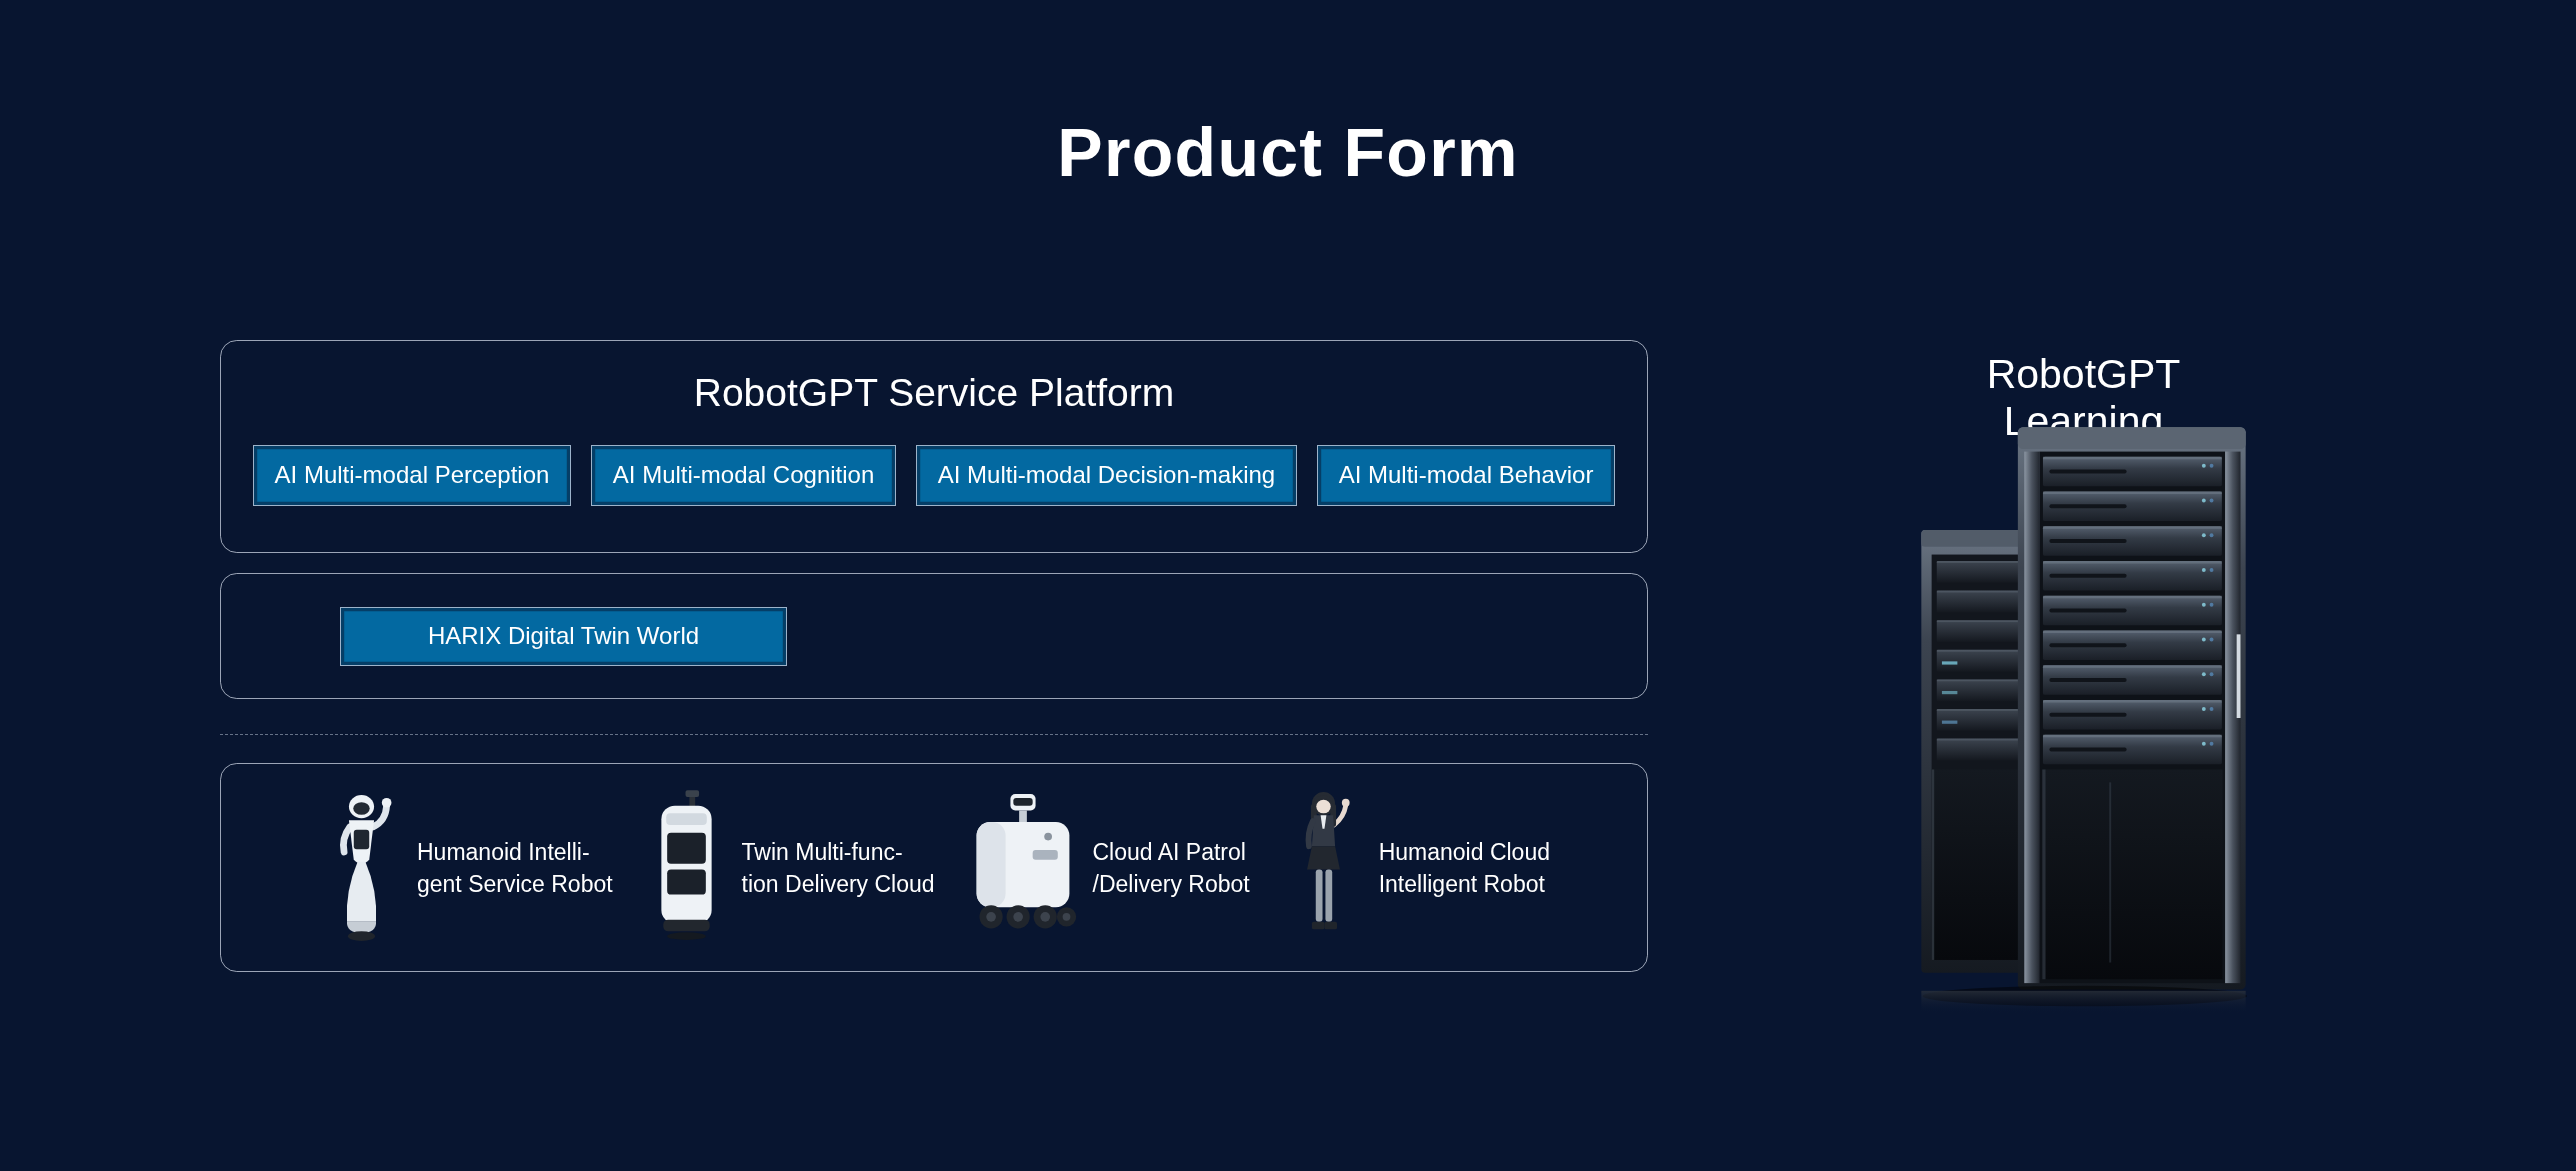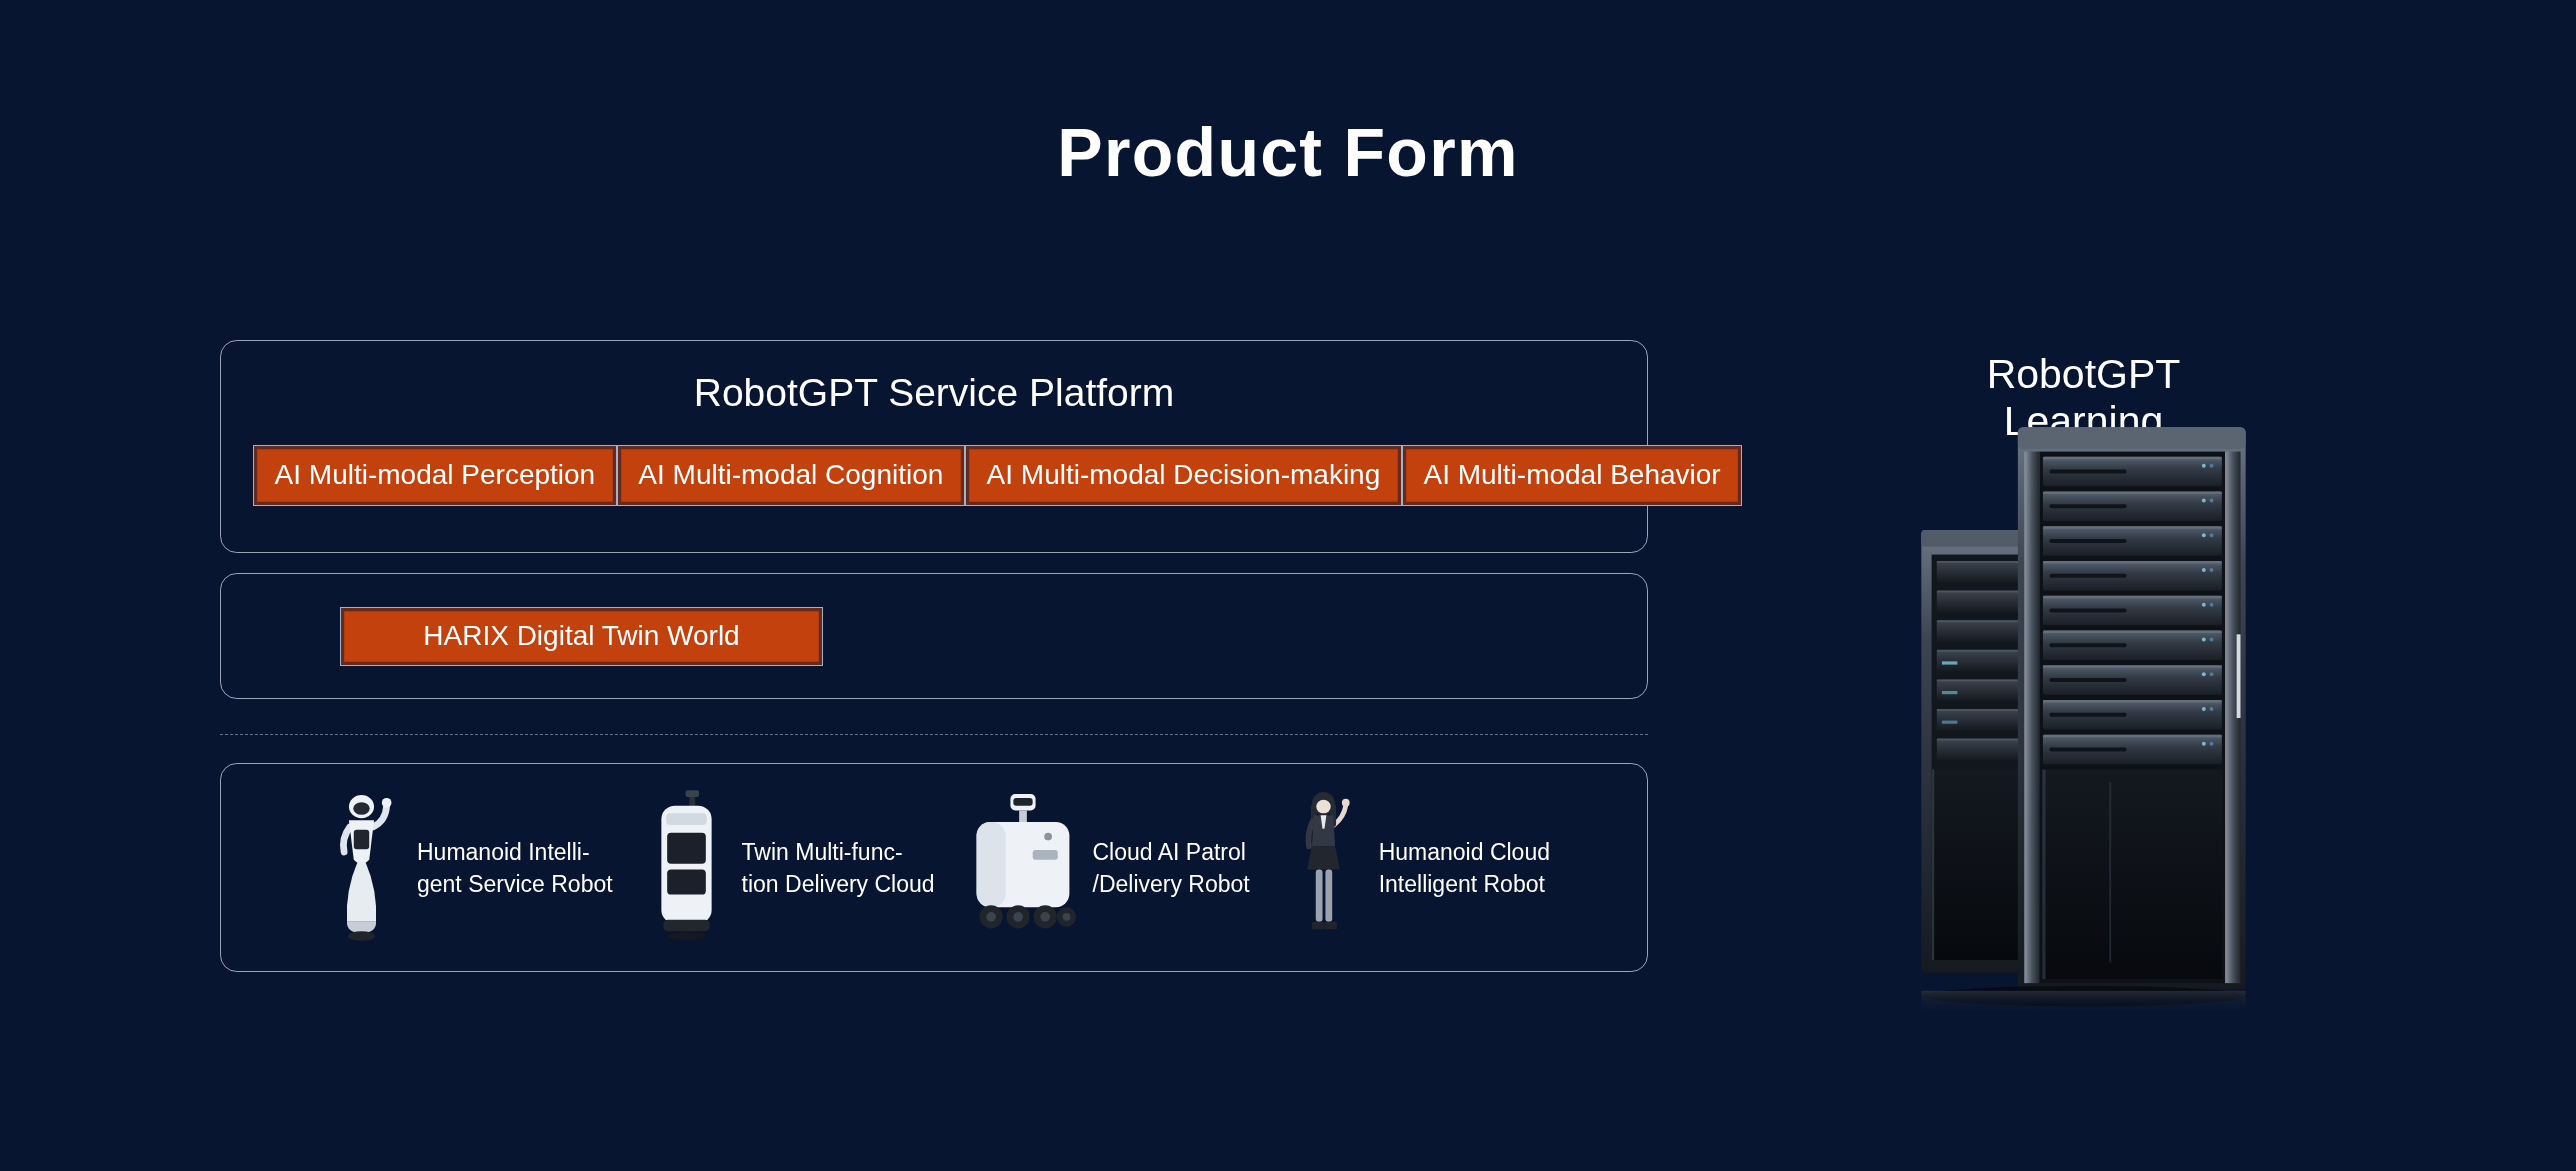--- a/index.html
+++ b/index.html
@@ -51,36 +51,36 @@
     justify-content: space-between;
     margin-top: 30px;
   }
   .blue-box {
     box-sizing: border-box;
     height: 61px;
     display: flex;
     align-items: center;
     justify-content: center;
     padding: 0 20.6px;
-    background: #c2410c;
+    background: #0369a1;
     border: 1.9px solid #9db3ca;
     box-shadow: inset 0 0 0 3.2px rgba(8, 20, 45, 0.5);
-    font-size: 28px;
+    font-size: 24px;
     color: #ffffff;
     white-space: nowrap;
   }
   .panel-middleware {
     margin-top: 20px;
     height: 126px;
     display: flex;
     align-items: center;
     justify-content: space-between;
     padding: 0 119px;
   }
-  .mw-box-1 { width: 483px; height: 59px; }
+  .mw-box-1 { width: 447px; height: 59px; }
   .mw-box-2 { width: 595px; height: 59px; }
   .dashed-divider {
     margin: 35px 0 28px 0;
     height: 0;
     border: none;
     border-top: 1.9px dashed rgba(180, 192, 210, 0.55);
   }
   .panel-robots {
     height: 209px;
     display: flex;

